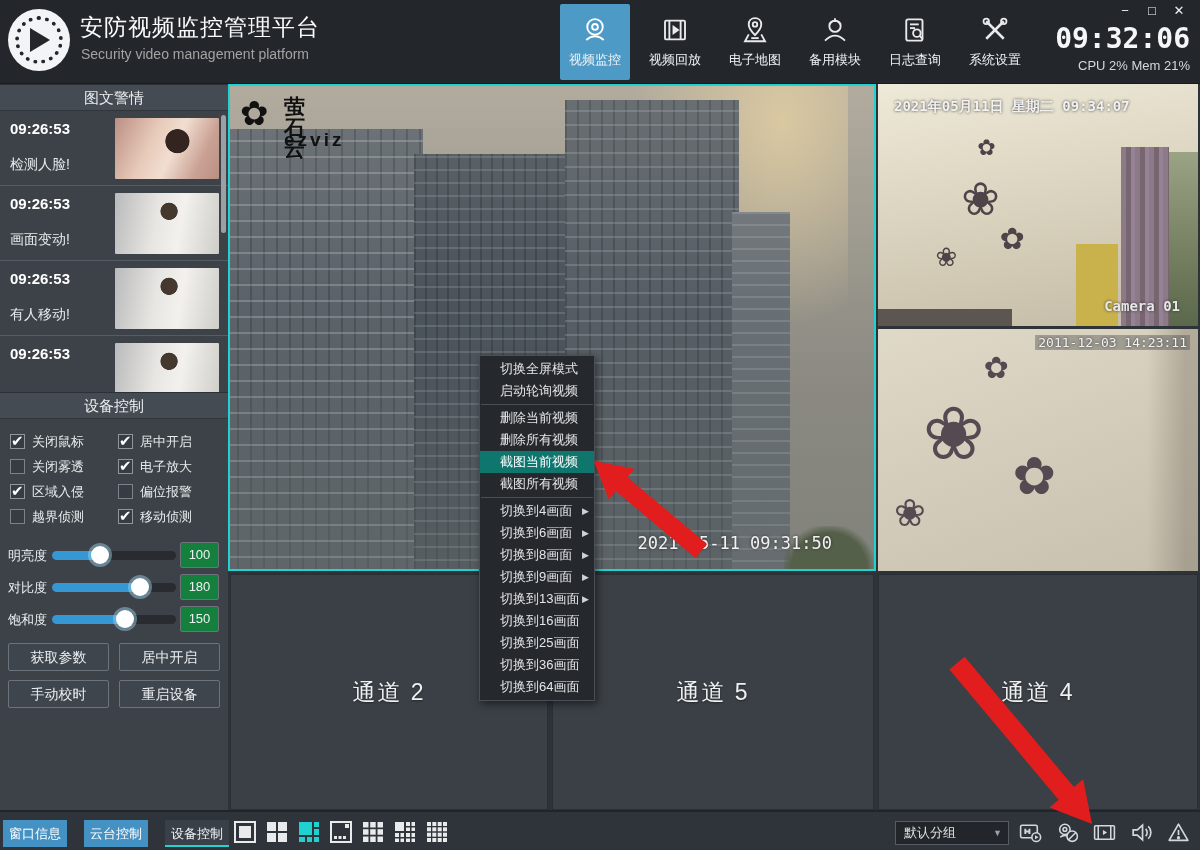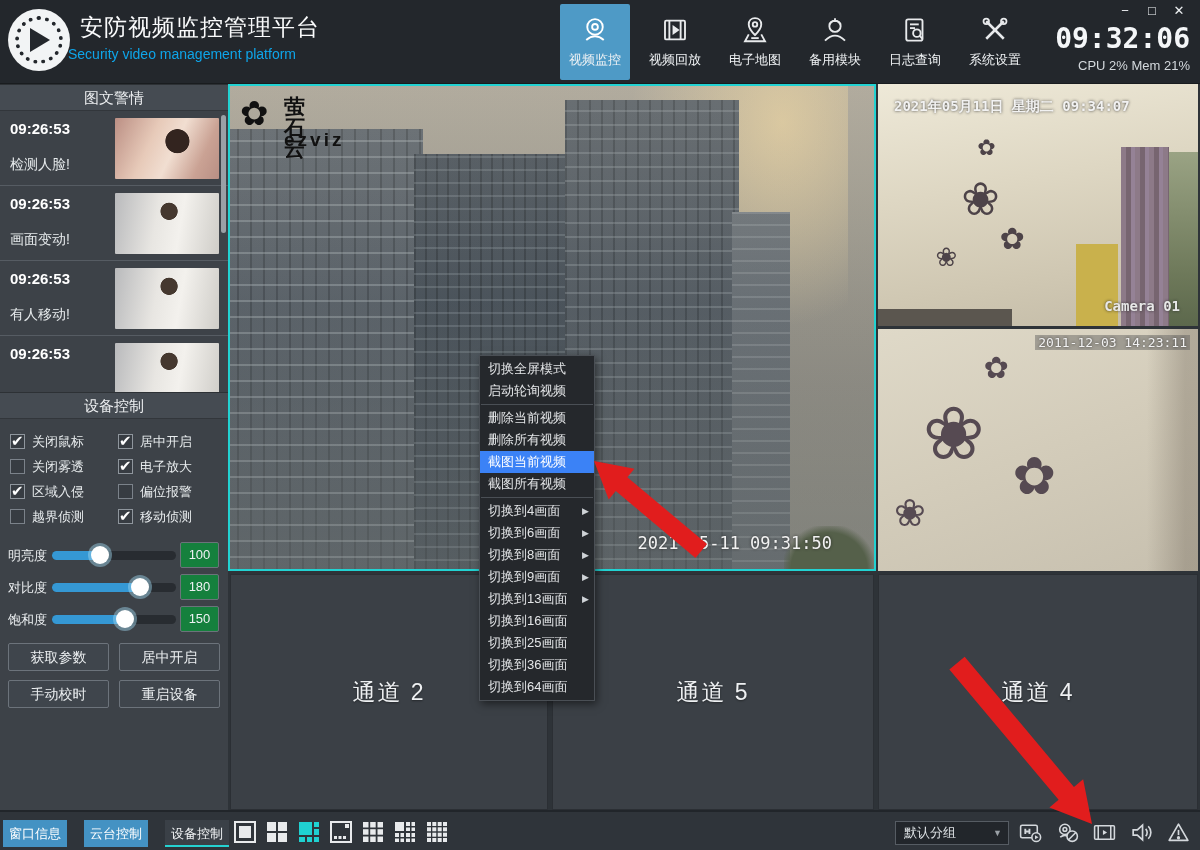--- a/index.html
+++ b/index.html
@@ -5,21 +5,21 @@
   * { margin:0; padding:0; box-sizing:border-box; }
   html,body { width:1200px; height:850px; overflow:hidden; }
   body { font-family:"Liberation Sans","DejaVu Sans",sans-serif; background:#2e3338; position:relative; color:#e8eaec; }
 
   
   .header { position:absolute; left:0; top:0; width:1200px; height:84px; background:#23272c; border-bottom:1px solid #191c1f; z-index:10; }
   .logo { position:absolute; left:8px; top:9px; width:62px; height:62px; border-radius:50%; background:#f2f4f5; }
   .logo-inner { position:absolute; left:7px; top:7px; width:48px; height:48px; border-radius:50%; border:4px dotted #23272c; }
   .logo-play { position:absolute; left:22px; top:19px; width:0; height:0; border-left:20px solid #23272c; border-top:12px solid transparent; border-bottom:12px solid transparent; }
   .title { position:absolute; left:80px; top:12px; font-size:23px; color:#fafbfc; letter-spacing:1px; }
-  .subtitle { position:absolute; left:68px; top:46px; font-size:14px; color:#0ea5e9; }
+  .subtitle { position:absolute; left:81px; top:46px; font-size:14px; color:#a3a3a3; }
   .nav { position:absolute; left:532px; top:0; height:84px; display:flex;margin-left:28px; }
   .nav-item { width:70px; height:76px; margin:4px 10px 4px 0; display:flex; flex-direction:column; align-items:center; justify-content:center; gap:6px; border-radius:2px; cursor:pointer; }
   .nav-item.active { background:#4e9ac6; }
   .nav-item .nav-label { font-size:13px; color:#f0f3f5; white-space:nowrap; }
   .nav-item svg { display:block; }
   .clock-block { position:absolute; right:8px; top:0; width:128px; height:84px; }
   .win-controls { position:absolute; right:4px; top:2px; display:flex; gap:9px; }
   .win-btn { width:18px; height:18px; font-size:13px; color:#eef1f3; text-align:center; line-height:18px; cursor:pointer; }
   .clock { position:absolute; right:2px; top:22px; font-family:"DejaVu Sans Mono",monospace; font-weight:bold; font-size:28px; color:#f4f6f8; letter-spacing:0; }
   .cpu-mem { position:absolute; right:2px; top:58px; font-size:13px; color:#d4d9dd; white-space:nowrap; }
@@ -124,22 +124,22 @@
   .cam-label { position:absolute; right:18px; bottom:12px; font-family:"DejaVu Sans Mono",monospace; font-size:14px; font-weight:bold; color:#e8e8e8; text-shadow:0 0 3px rgba(40,40,40,.9); }
 
   
   .wall { position:absolute; inset:0; background:linear-gradient(160deg,#dfd9c8 0%,#d3ccba 50%,#c7c0af 100%); }
   .wall-corner { position:absolute; inset:0; background:linear-gradient(90deg, transparent 84%, rgba(92,82,70,.30) 96%); }
   .wall .flower { color:#564a52; }
   .ts-br { position:absolute; right:8px; top:6px; font-size:13px; background:rgba(90,90,90,.45); padding:0 3px; }
 
   
   .context-menu { position:absolute; left:479px; top:355px; width:116px; background:#25282c; border:1px solid #4a4f55; z-index:50; padding:2px 0; box-shadow:2px 3px 8px rgba(0,0,0,.5); }
-  .menu-item { position:relative; height:22px; line-height:22px; padding-left:8px; font-size:13px; color:#e4e6e8; white-space:nowrap; cursor:pointer; }
-  .menu-item.highlight { background:#3b82f6; color:#ffffff; }
+  .menu-item { position:relative; height:22px; line-height:22px; padding-left:20px; font-size:13px; color:#e4e6e8; white-space:nowrap; cursor:pointer; }
+  .menu-item.highlight { background:#0f766e; color:#ffffff; }
   .menu-arrow { position:absolute; right:5px; top:0; font-size:9px; color:#cfd3d7; }
   .menu-sep { height:1px; background:#4a4f55; margin:2px 1px; }
 
   .arrow-overlay { position:absolute; left:0; top:0; width:1200px; height:850px; pointer-events:none; z-index:60; }
 </style>
 </head>
 <body>
 
 <div class="header">
   <div class="logo">

